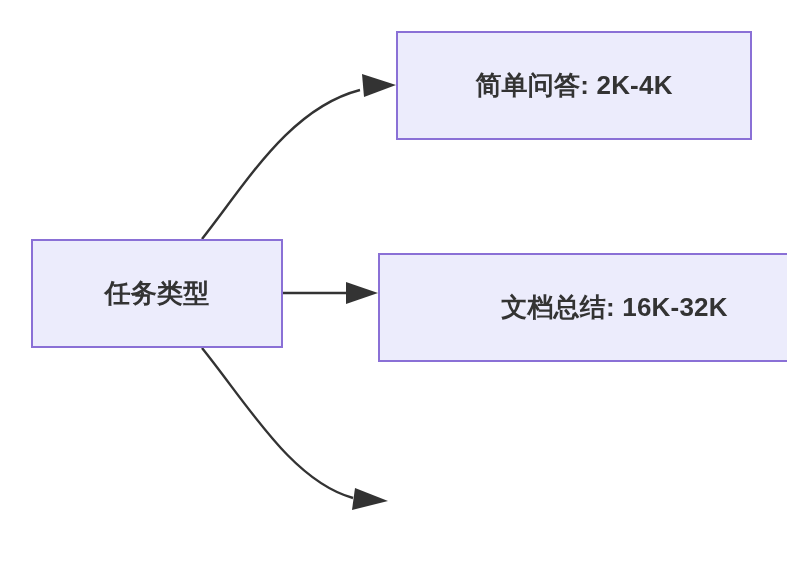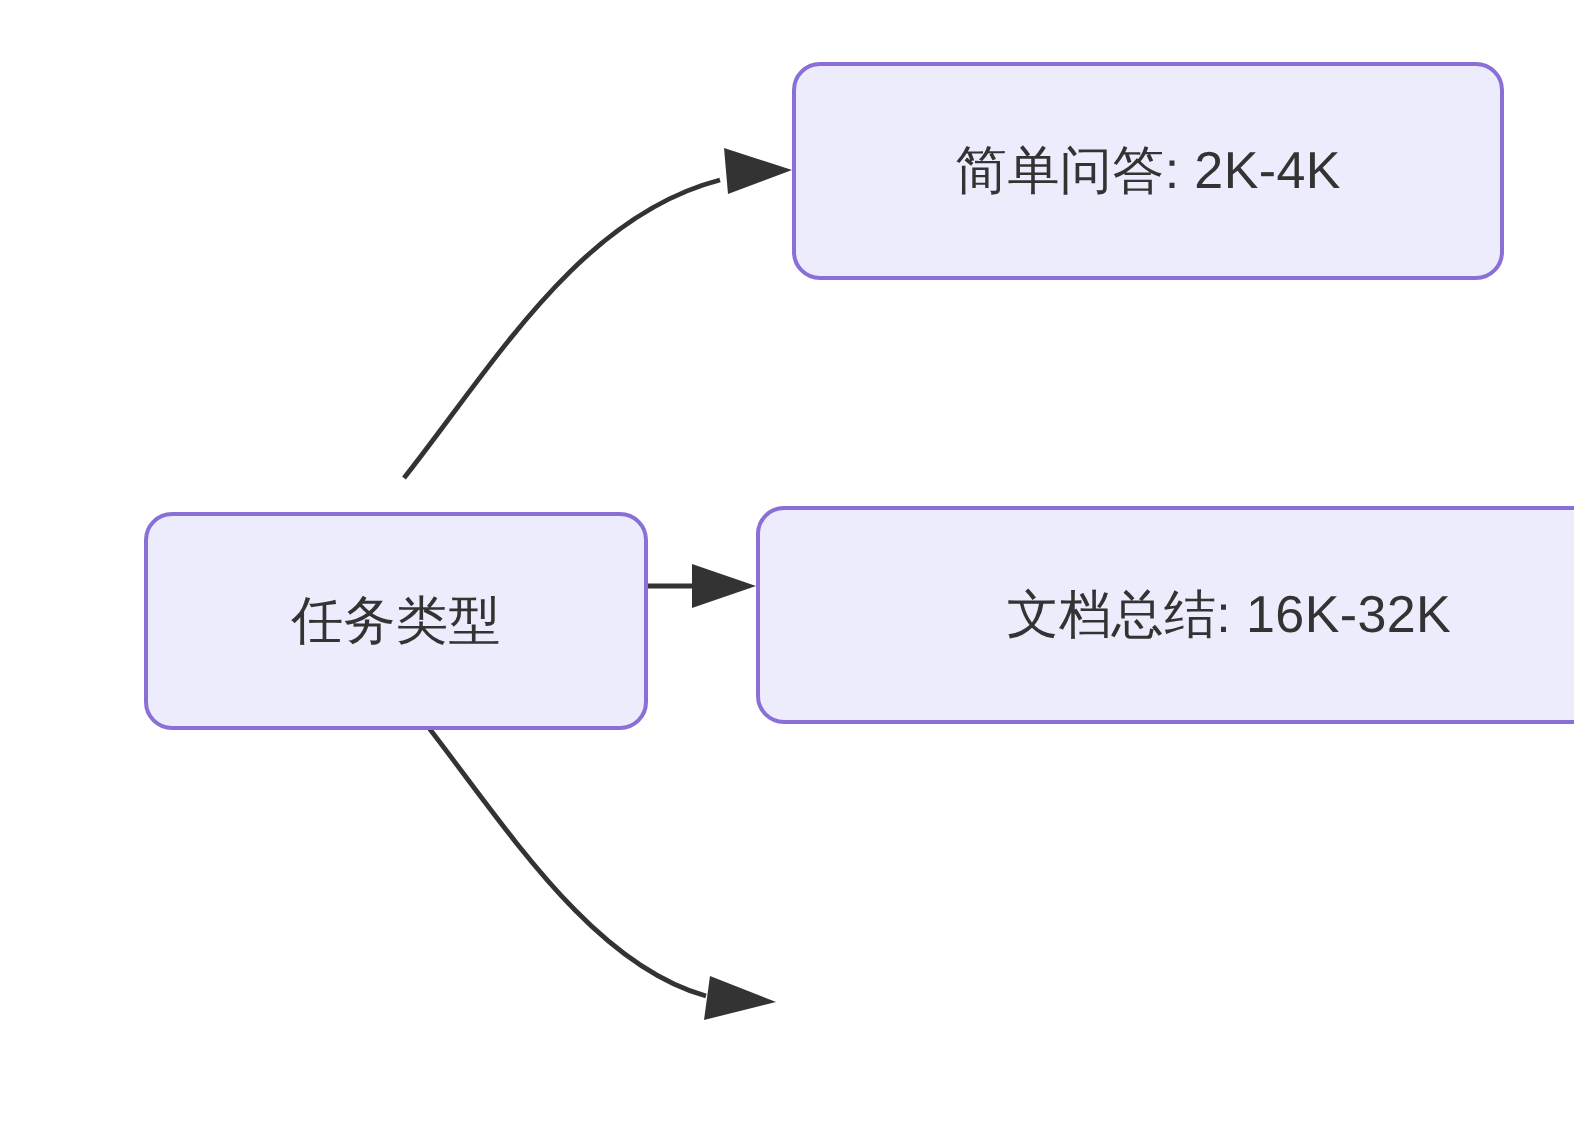--- a/index.html
+++ b/index.html
@@ -25,39 +25,39 @@
     top: 0;
     width: 787px;
     height: 572px;
     overflow: visible;
   }
   .node {
     position: absolute;
     box-sizing: border-box;
     background: #ececfc;
     border: 2px solid #8a70d6;
-    border-radius: 14px;
+    border-radius: 0;
     display: flex;
     align-items: center;
     justify-content: center;
     text-align: center;
+    font-weight: bold;
   }
   .node-label {
     color: #333333;
     font-size: 26px;
     line-height: 1.2;
     letter-spacing: 0.2px;
     white-space: nowrap;
   }
   #node-root {
     left: 31px;
-    top: 256px;
+    top: 239px;
     width: 252px;
     height: 109px;
-    margin-left: 41px;
   }
   #node-simple-qa {
     left: 396px;
     top: 31px;
     width: 356px;
     height: 109px;
   }
   #node-doc-summary {
     left: 378px;
     top: 253px;

